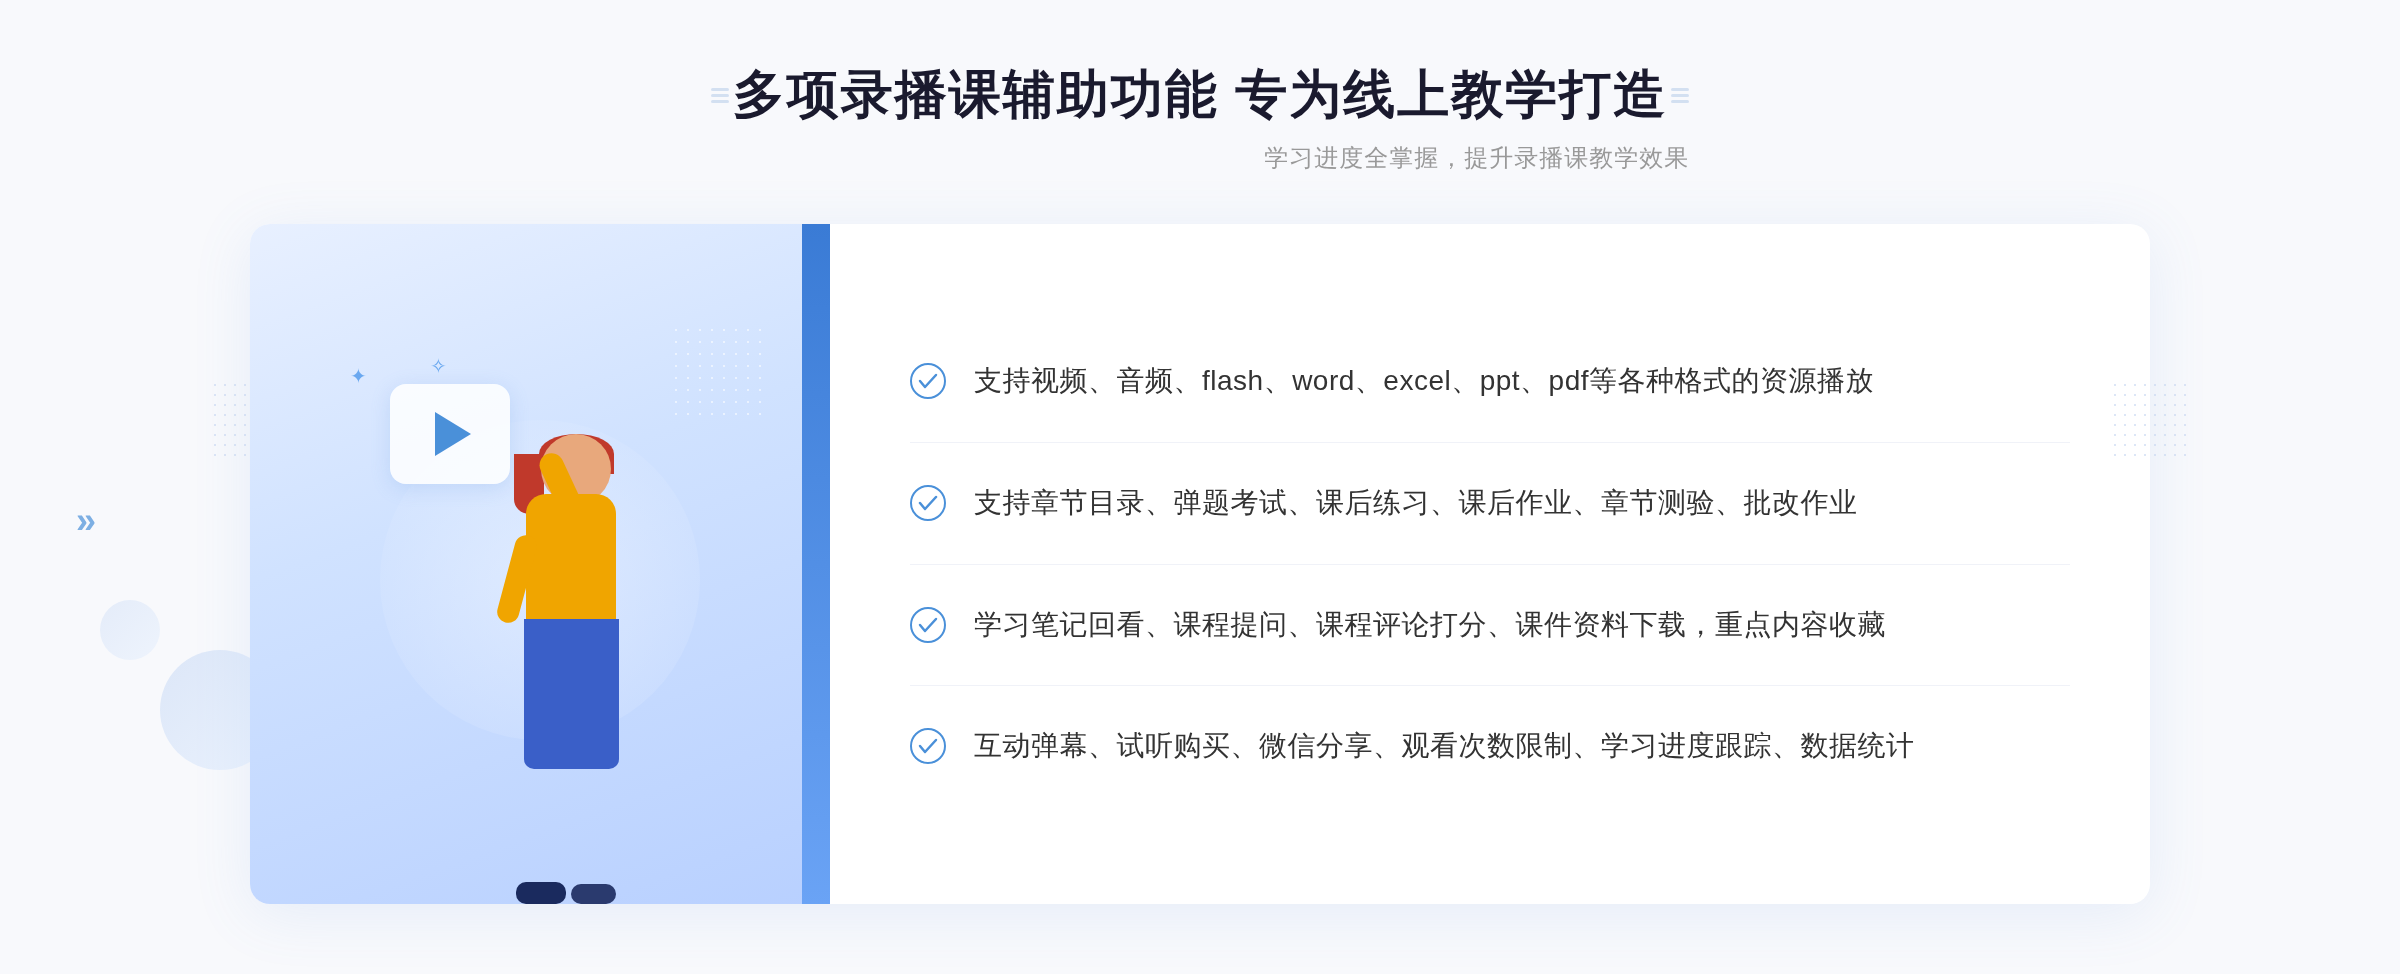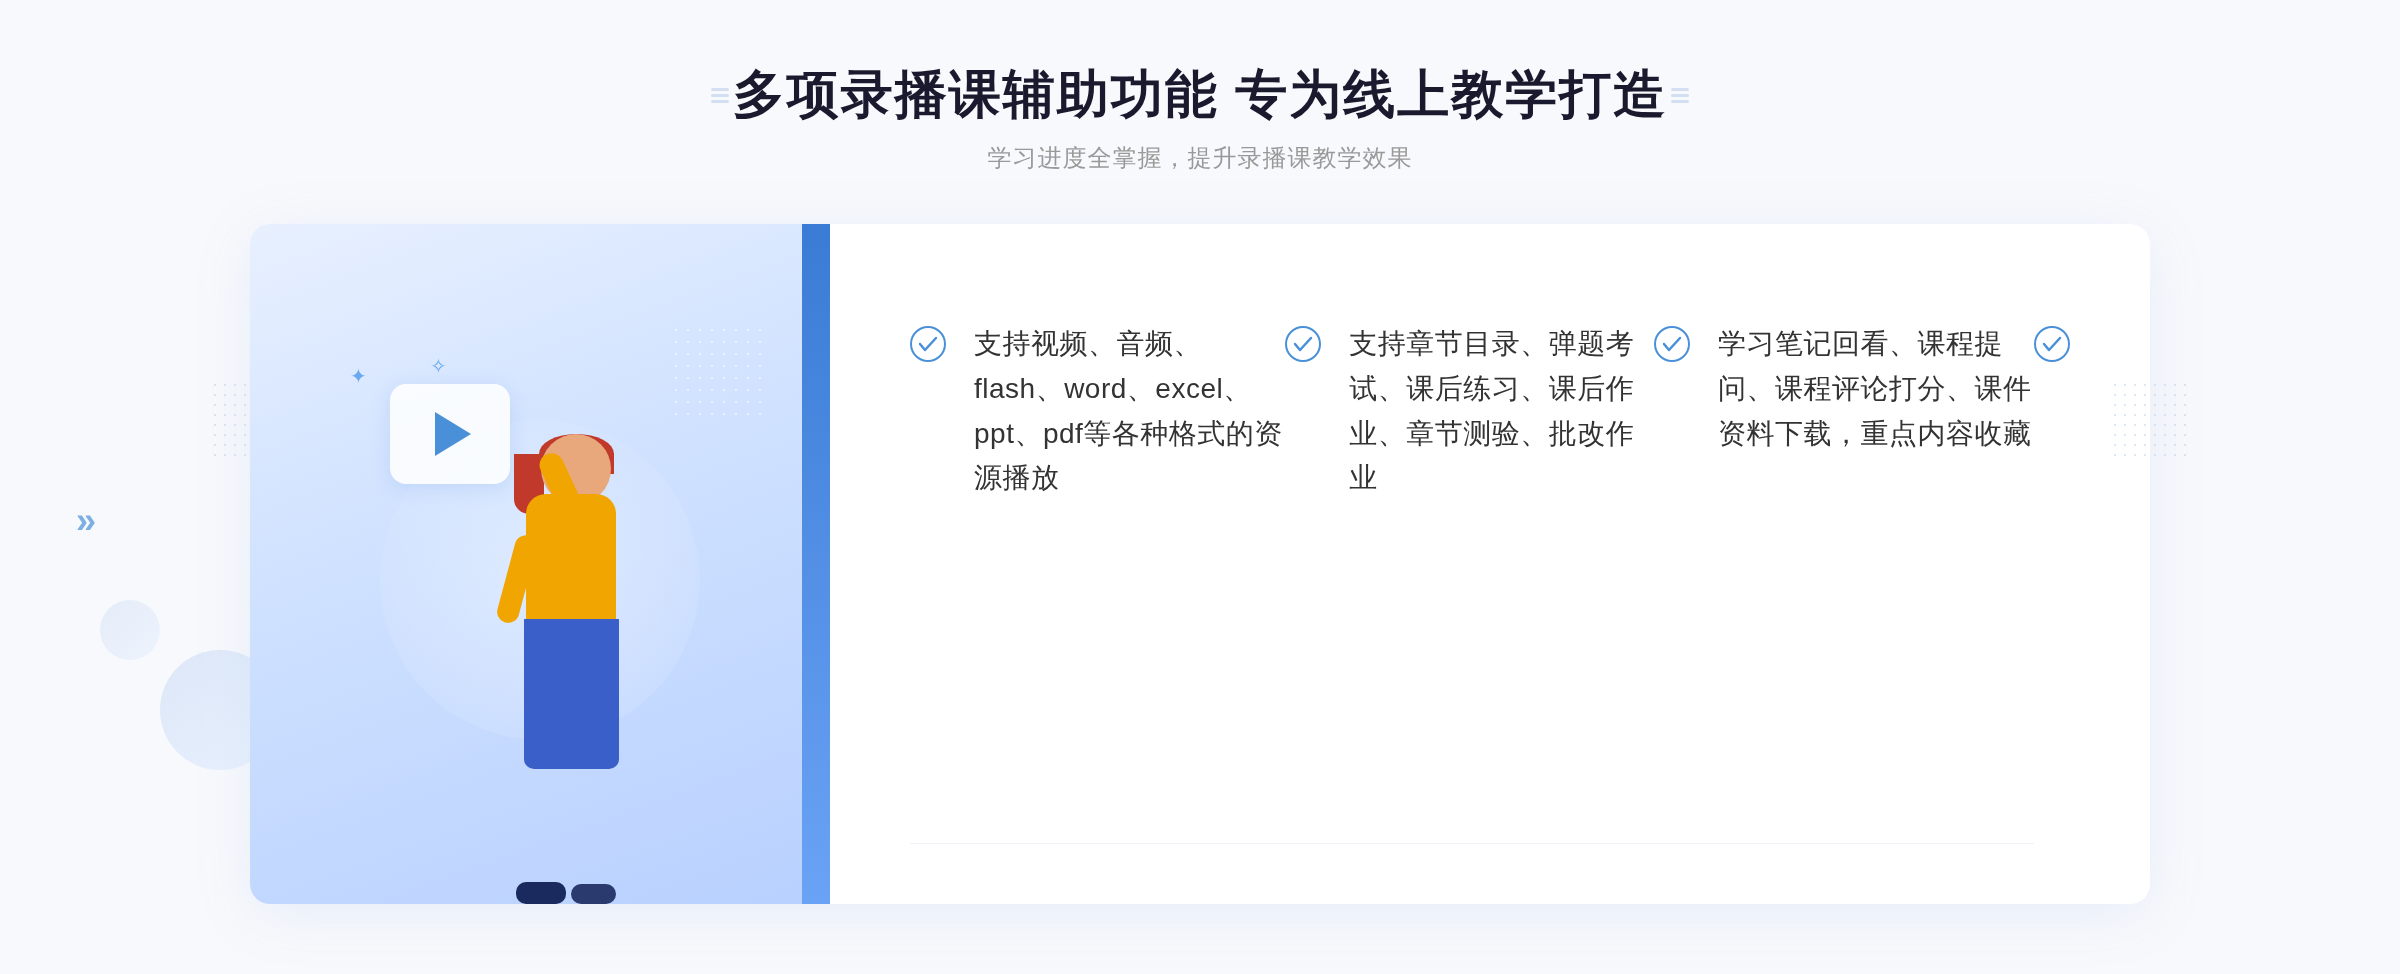--- a/index.html
+++ b/index.html
@@ -137,20 +137,21 @@
       font-weight: 700;
       color: #1a1a2e;
       letter-spacing: 2px;
     }
 
     .subtitle {
       font-size: 24px;
       color: #999;
       margin-top: 12px;
       letter-spacing: 1px;
+      text-align: right;
     }
 
     
     .content-card {
       width: 1900px;
       background: #ffffff;
       border-radius: 20px;
       box-shadow: 0 10px 60px rgba(100, 150, 220, 0.12);
       display: flex;
       flex-direction: row;
@@ -348,20 +349,21 @@
       border-radius: 10px;
       bottom: 0;
       left: 185px;
     }
 
     
     .content-panel {
       flex: 1;
       padding: 60px 80px 60px 80px;
       display: flex;
+      flex-direction: column;
       justify-content: center;
       gap: 0;
     }
 
     .feature-item {
       display: flex;
       align-items: flex-start;
       gap: 28px;
       padding: 38px 0;
       border-bottom: 1px solid #f0f2f8;
@@ -498,18 +500,19 @@
         <span class="feature-text">学习笔记回看、课程提问、课程评论打分、课件资料下载，重点内容收藏</span>
       </div>
 
       <div class="feature-item">
         <div class="check-icon">
           <svg viewBox="0 0 36 36" fill="none" xmlns="http://www.w3.org/2000/svg">
             <circle cx="18" cy="18" r="17" stroke="#4a90d9" stroke-width="2" fill="none"></circle>
             <polyline points="10,18 15,24 26,12" stroke="#4a90d9" stroke-width="2.5" fill="none" stroke-linecap="round" stroke-linejoin="round"></polyline>
           </svg>
         </div>
+        <span class="feature-text">互动弹幕、试听购买、微信分享、观看次数限制、学习进度跟踪、数据统计</span>
       </div>
 
     </div>
   </div>
 
 </div>
 
 </body></html>

